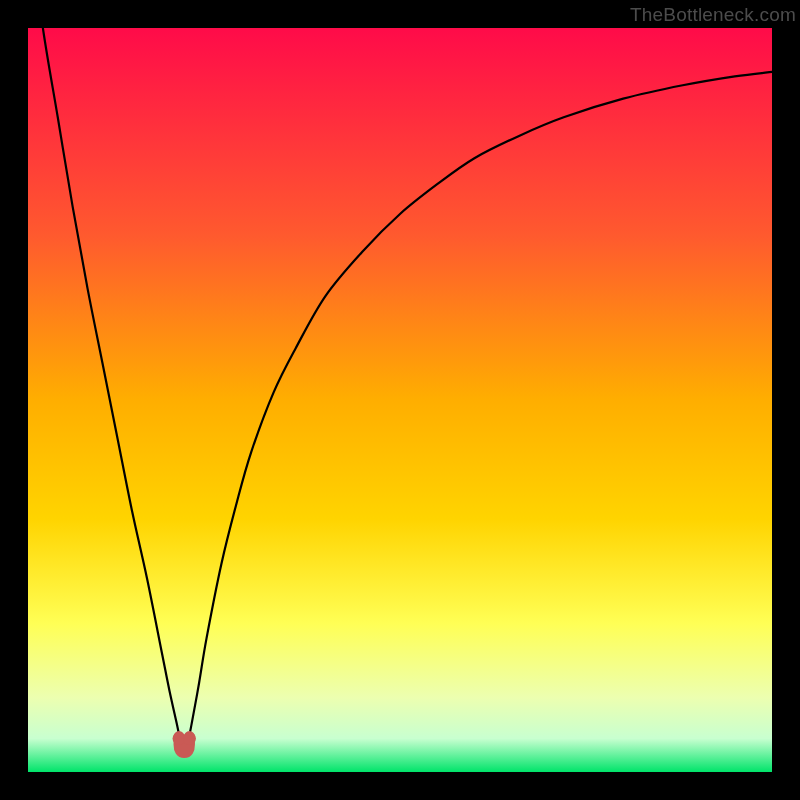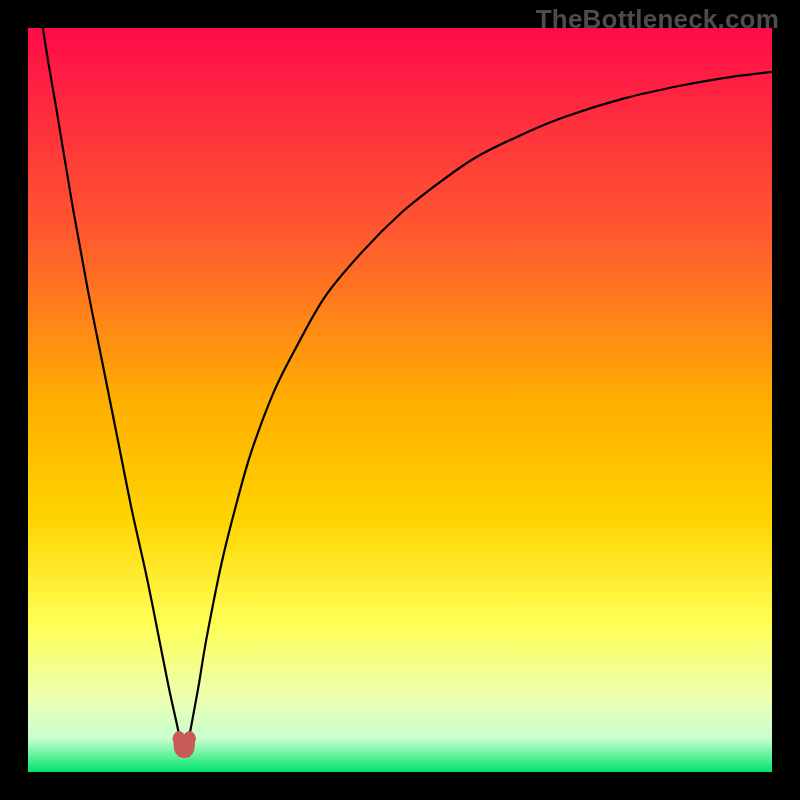--- a/index.html
+++ b/index.html
@@ -20,24 +20,24 @@
     position: absolute;
     left: 28px;
     top: 28px;
     width: 744px;
     height: 744px;
     overflow: hidden;
   }
   .watermark {
     position: absolute;
     top: 4px;
-    right: 21px;
+    right: 4px;
     color: #4c4c4c;
-    font-size: 26px;
-    font-weight: 700;
+    font-size: 19px;
+    font-weight: 400;
     letter-spacing: 0.2px;
     user-select: none;
   }
   svg { display: block; }
 </style>
 </head>
 <body>
 
 <div class="frame">
   <div class="watermark">TheBottleneck.com</div>

